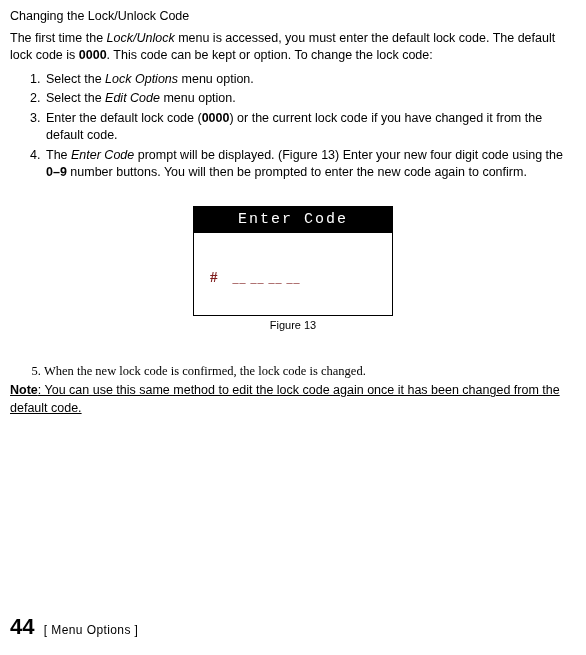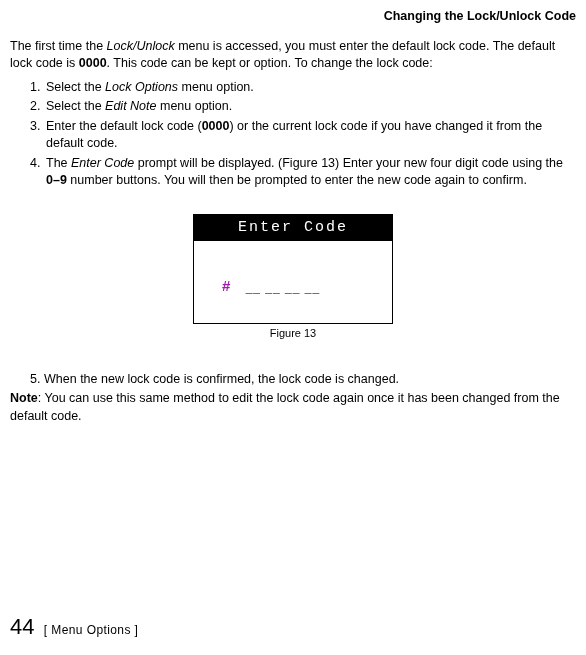--- a/index.html
+++ b/index.html
@@ -7,23 +7,22 @@
       font-family: Arial, Helvetica, sans-serif;
       font-size: 12.5px;
       color: #000;
       width: 586px;
       height: 655px;
       padding: 8px 10px;
       line-height: 1.4;
       position: relative;
     }
     .heading {
-      font-weight: bold;
-      margin-bottom: 12px;
-      text-align: right;
+      font-weight: normal;
+      margin-bottom: 4px;
     }
     .intro {
       margin-bottom: 6px;
     }
     .italic { font-style: italic; }
     .bold { font-weight: bold; text-align: center; }
     ol.steps {
       margin-left: 24px;
       padding-left: 10px;
       margin-bottom: 20px;
@@ -51,48 +50,49 @@
       background: #000;
       color: #fff;
       text-align: center;
       font-family: 'Courier New', monospace;
       font-size: 15px;
       padding: 2px 0 3px;
       letter-spacing: 2px;
     }
     .figure-entry {
       position: absolute;
-      left: 28px;
+      left: 16px;
       top: 60px;
-      font-family: Liberation Sans, sans-serif;
+      font-family: Liberation Serif, serif;
       font-size: 12px;
-      color: #a21caf;
+      color: #7f1d1d;
       letter-spacing: 1px;
     }
     .figure-entry .hash { font-size: 15px; font-weight: bold; margin-right: 10px; }
     .figure-caption {
       font-weight: normal;
       font-size: 11px;
       margin-top: 2px;
     }
     ol.single-step {
       margin-left: 24px;
       padding-left: 10px;
       margin-bottom: 2px;
+      font-family: Liberation Serif, serif;
     }
-    .note { margin-bottom: 4px; }
+    .note { margin-bottom: 4px; text-decoration: underline; }
     .footer {
       position: absolute;
       left: 10px;
       bottom: 12px;
       font-size: 12px;
     }
     .page-num {
       font-size: 22px;
-      font-weight: normal;
+      font-weight: bold;
       margin-right: 6px;
       vertical-align: baseline;
     }
     .crumb {
       font-size: 12px;
       letter-spacing: 0.4px;
     }
   </style>
 </head>
 <body>
@@ -101,21 +101,21 @@
 
 <p class="intro">
   <span>The first time the </span><span class="italic">Lock/Unlock</span><span> menu is accessed, you must enter the default lock code. The default lock code is </span><span class="bold">0000</span><span>. This code can be kept or option. To change the lock code:</span>
 </p>
 
 <ol class="steps">
   <li>
     <span>Select the </span><span class="italic">Lock Options</span><span> menu option.</span>
   </li>
   <li>
-    <span>Select the </span><span class="italic">Edit Note</span><span> menu option.</span>
+    <span>Select the </span><span class="italic">Edit Code</span><span> menu option.</span>
   </li>
   <li>
     <span>Enter the default lock code (</span><span class="bold">0000</span><span>) or the current lock code if you have changed it from the default code.</span>
   </li>
   <li>
     <span>The </span><span class="italic">Enter Code</span><span> prompt will be displayed. (Figure 13) Enter your new four digit code using the </span><span class="bold">0–9</span><span> number buttons. You will then be prompted to enter the new code again to confirm.</span>
   </li>
 </ol>
 
 <div class="figure-wrap">

